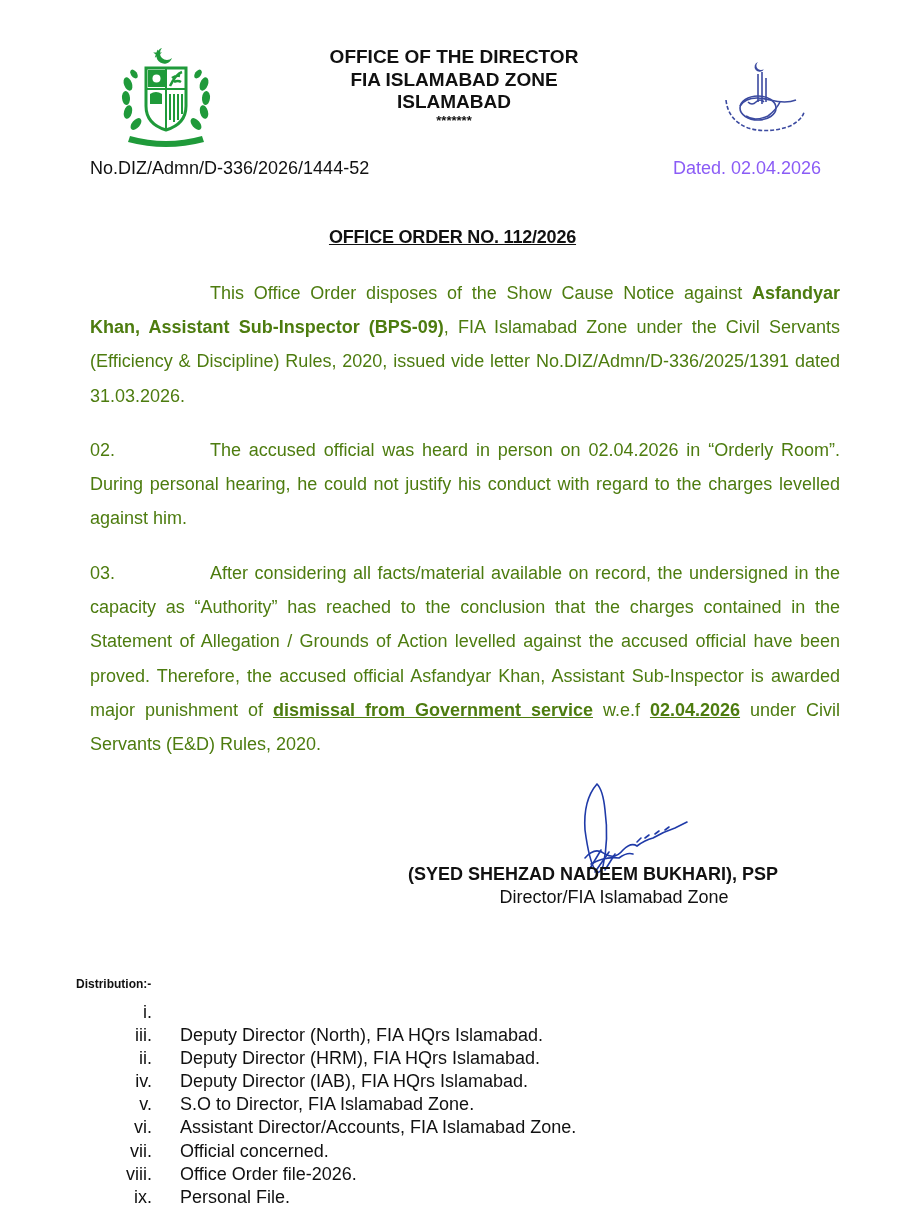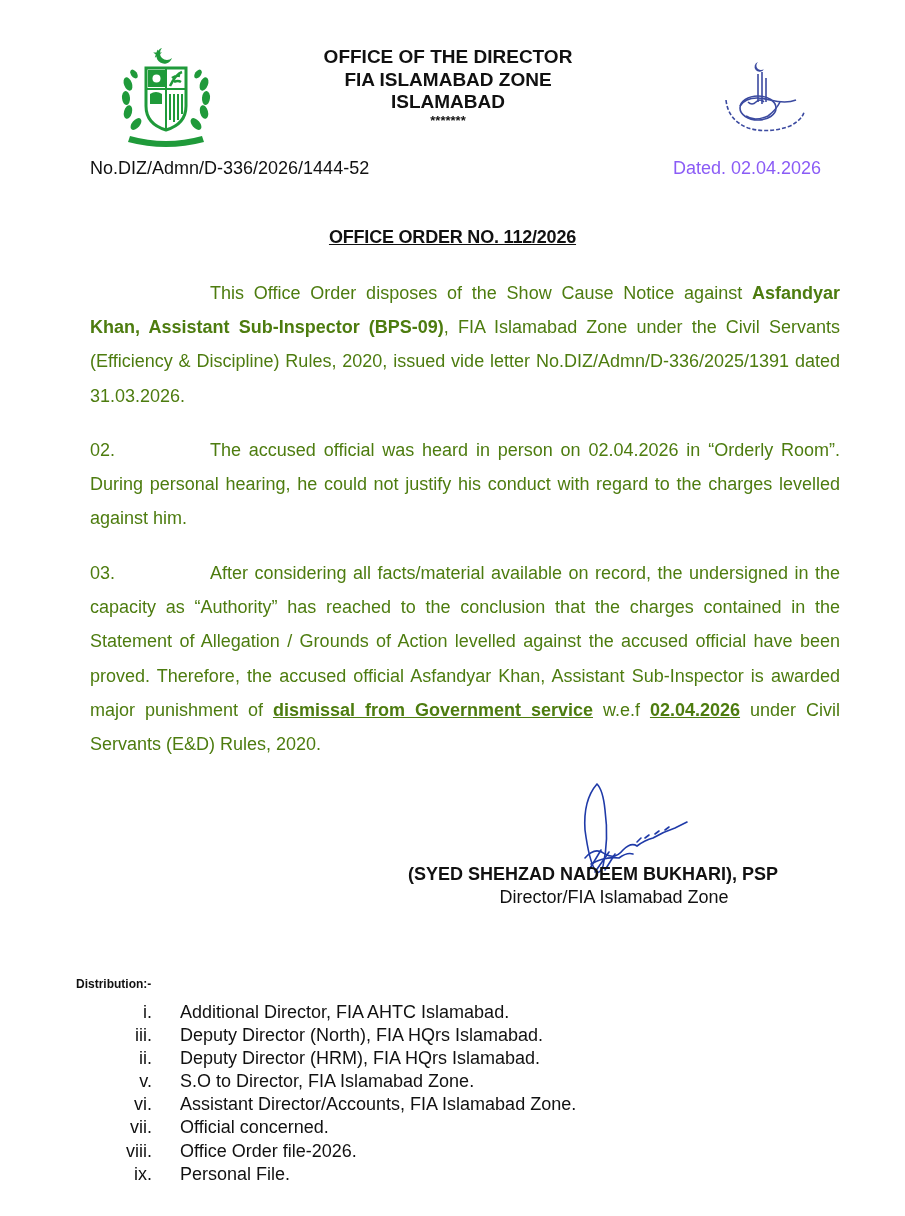--- a/index.html
+++ b/index.html
@@ -2,21 +2,21 @@
 <html><head>
   <meta charset="utf-8">
   <style>
     html, body { margin: 0; padding: 0; background: #ffffff; }
     body { width: 905px; height: 1216px; position: relative; overflow: hidden; color: #111; }
     .page { position: absolute; left: 0; top: 0; width: 905px; height: 1216px; background: #fff; }
 
     .emblem { position: absolute; left: 118px; top: 44px; width: 96px; height: 104px; }
     .monogram { position: absolute; left: 718px; top: 56px; width: 90px; height: 82px; }
 
-    .header-block { position: absolute; left: 248px; top: 46px; width: 400px; text-align: center;
+    .header-block { position: absolute; left: 254px; top: 46px; width: 400px; text-align: center;
       font-family: "Liberation Sans", sans-serif; font-weight: bold; font-size: 19px; line-height: 22.5px; color: #111; }
     .header-stars { font-size: 13px; line-height: 14px; font-weight: bold; }
 
     .ref-no { position: absolute; left: 90px; top: 158px; font-family: "Liberation Sans", sans-serif; font-size: 18px; color: #111; }
     .dated { position: absolute; left: 673px; top: 158px; font-family: "Liberation Sans", sans-serif; font-size: 18px; color: #8b5cf6; }
 
     .order-title { position: absolute; left: 0; width: 905px; top: 227px; text-align: center;
       font-family: "Liberation Sans", sans-serif; font-weight: bold; font-size: 18px; text-decoration: underline; letter-spacing: -0.2px; }
 
     .para { position: absolute; left: 90px; width: 750px; font-family: "Liberation Sans", sans-serif;
@@ -130,29 +130,32 @@
     </g>
   </svg>
 
   <div class="sig-name">(SYED SHEHZAD NADEEM BUKHARI), PSP</div>
   <div class="sig-title">Director/FIA Islamabad Zone</div>
 
   <div class="dist-title">Distribution:-</div>
   <ul class="dist-list">
     <li>
         <span class="num">i.</span>
-        <span>Additional Director, FIA AHTC Islamabad.</span>
       </li>
     <li>
         <span class="num">iii.</span>
         <span>Deputy Director (North), FIA HQrs Islamabad.</span>
       </li>
     <li>
         <span class="num">ii.</span>
         <span>Deputy Director (HRM), FIA HQrs Islamabad.</span>
+      </li>
+    <li>
+        <span class="num">iv.</span>
+        <span>Deputy Director (IAB), FIA HQrs Islamabad.</span>
       </li>
     <li>
         <span class="num">v.</span>
         <span>S.O to Director, FIA Islamabad Zone.</span>
       </li>
     <li>
         <span class="num">vi.</span>
         <span>Assistant Director/Accounts, FIA Islamabad Zone.</span>
       </li>
     <li>

